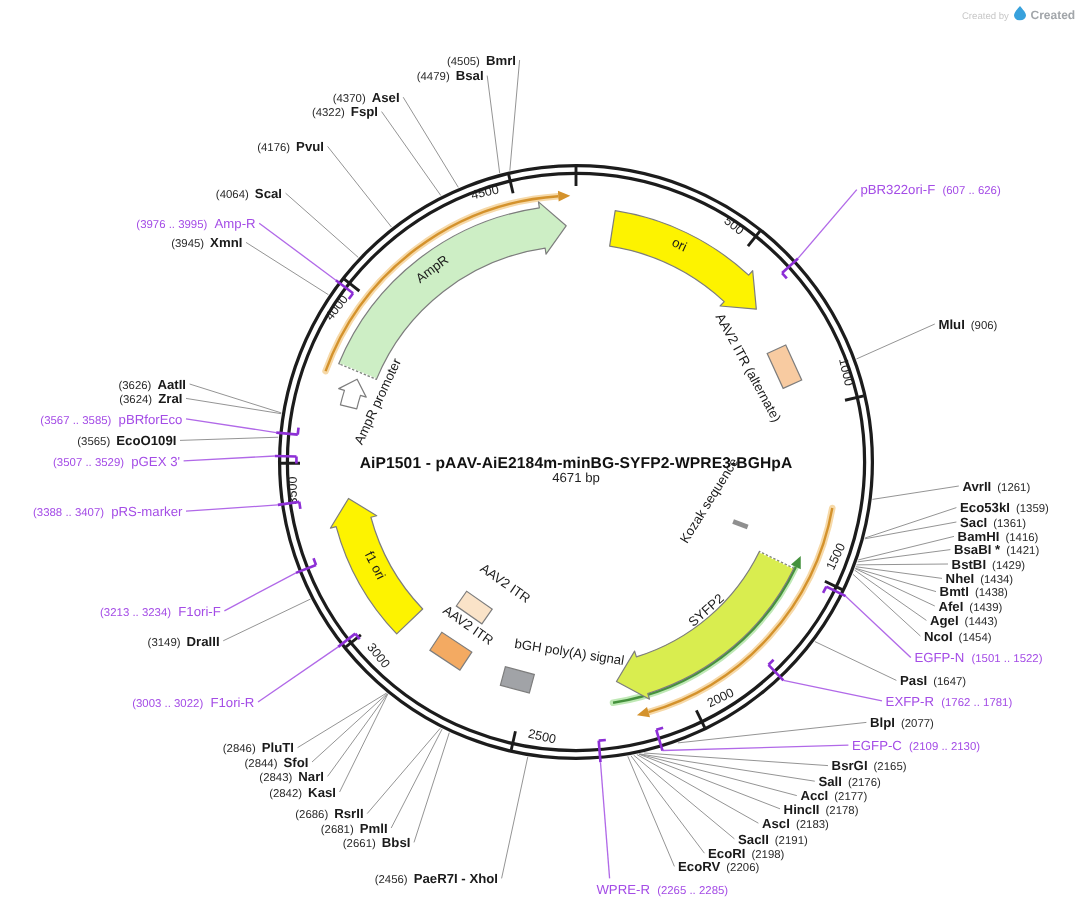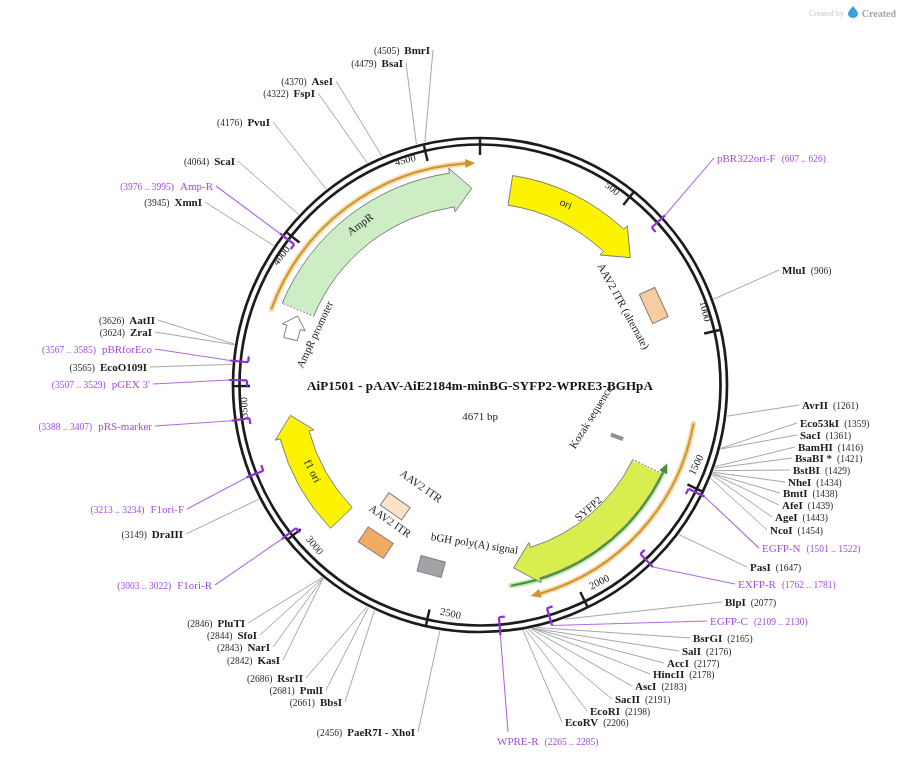--- a/index.html
+++ b/index.html
@@ -1,21 +1,21 @@
 <!DOCTYPE html>
 <html><head>
 <meta charset="utf-8">
 <style>
   html,body{margin:0;padding:0;background:#fff;}
   #stage{position:relative;width:904px;height:757px;background:#ffffff;overflow:hidden;
-         font-family:Liberation Serif, serif;}
+         font-family:Liberation Sans, sans-serif;}
   #map-svg{position:absolute;left:0;top:0;}
   .titleblock{position:absolute;left:180px;top:378px;width:600px;text-align:center;pointer-events:none;}
   .ptitle{font-size:13px;font-weight:bold;color:#111;letter-spacing:.1px;}
-  .psize{font-size:11px;color:#222;margin-top:16px;}
+  .psize{font-size:11px;color:#222;margin-top:0;}
   .watermark{position:absolute;right:8px;top:4px;display:flex;align-items:center;gap:4px;}
   .wm-created{font-size:8px;color:#c8c8c8;}
   .wm-brand{font-size:10px;color:#a2a6aa;font-weight:bold;}
 </style>
 </head>
 <body>
 
 <div id="stage">
 
   <div class="watermark">

